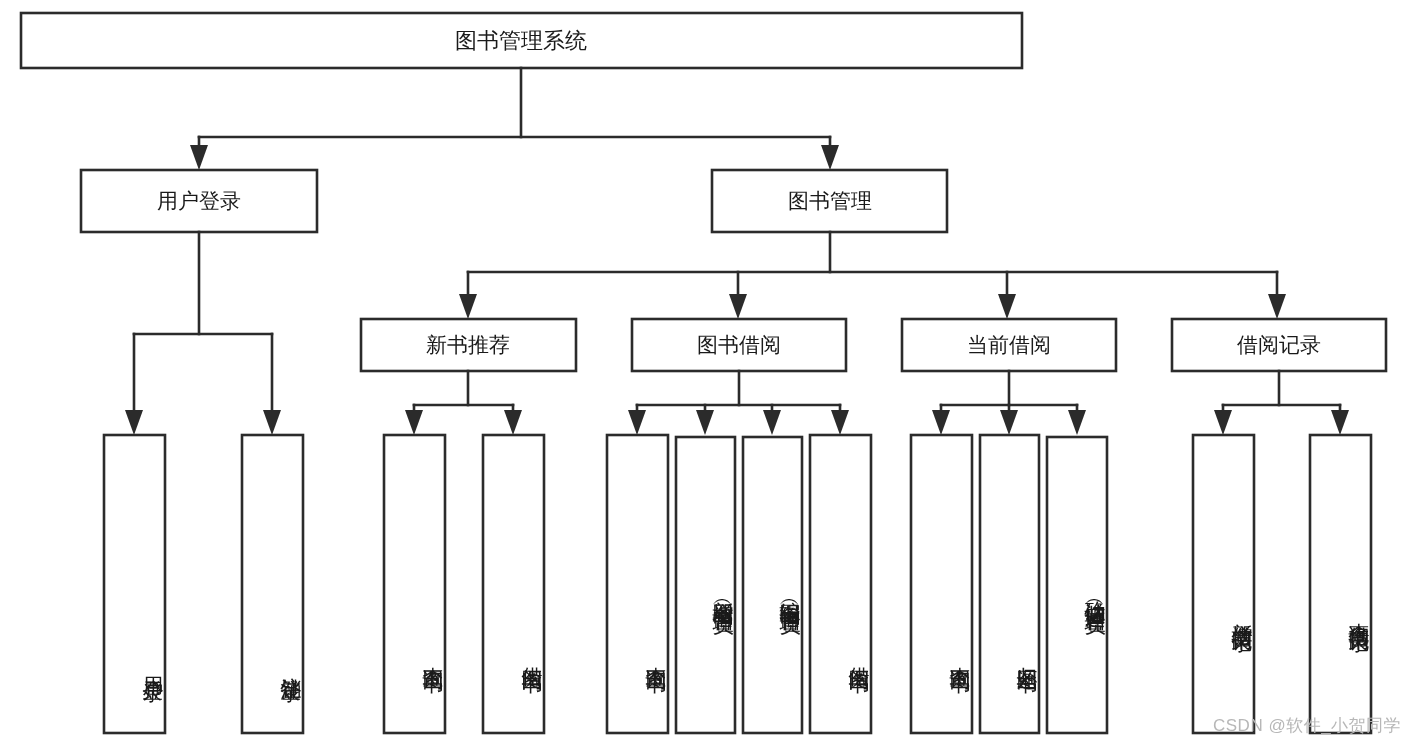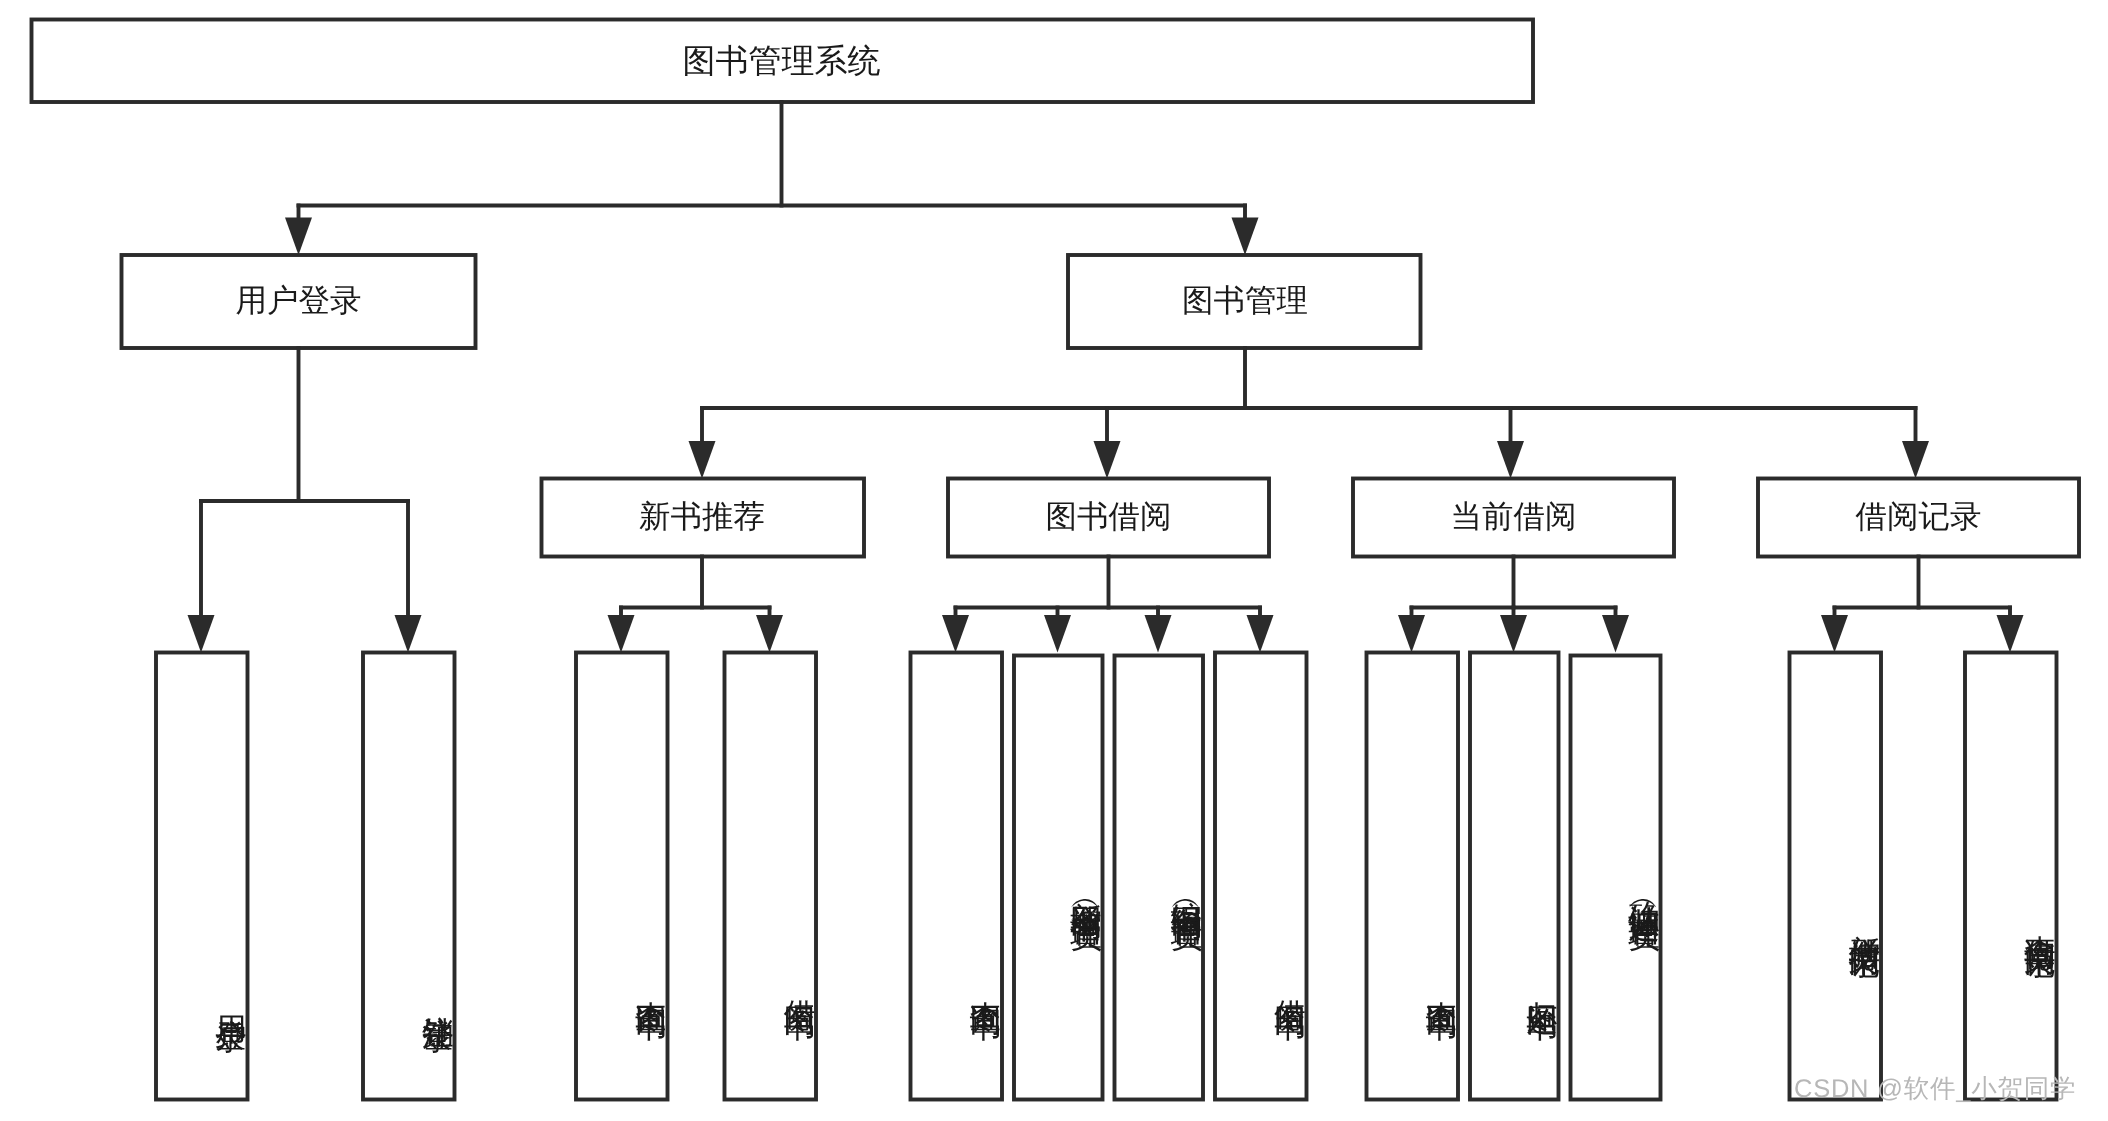--- a/index.html
+++ b/index.html
@@ -69,20 +69,21 @@
     white-space: nowrap;
     pointer-events: none;
   }
   .watermark {
     position: absolute;
     font-family: "Liberation Sans", "DejaVu Sans", sans-serif;
     font-size: 17px;
     color: #b7b7b7;
     white-space: nowrap;
     letter-spacing: 0.5px;
+    margin-left: 17px;
   }
 </style>
 </head>
 <body>
 
 <div id="diagram-root">
 
   <svg class="diagram-canvas" viewBox="0 0 1405 747" xmlns="http://www.w3.org/2000/svg">
 
     <g>

